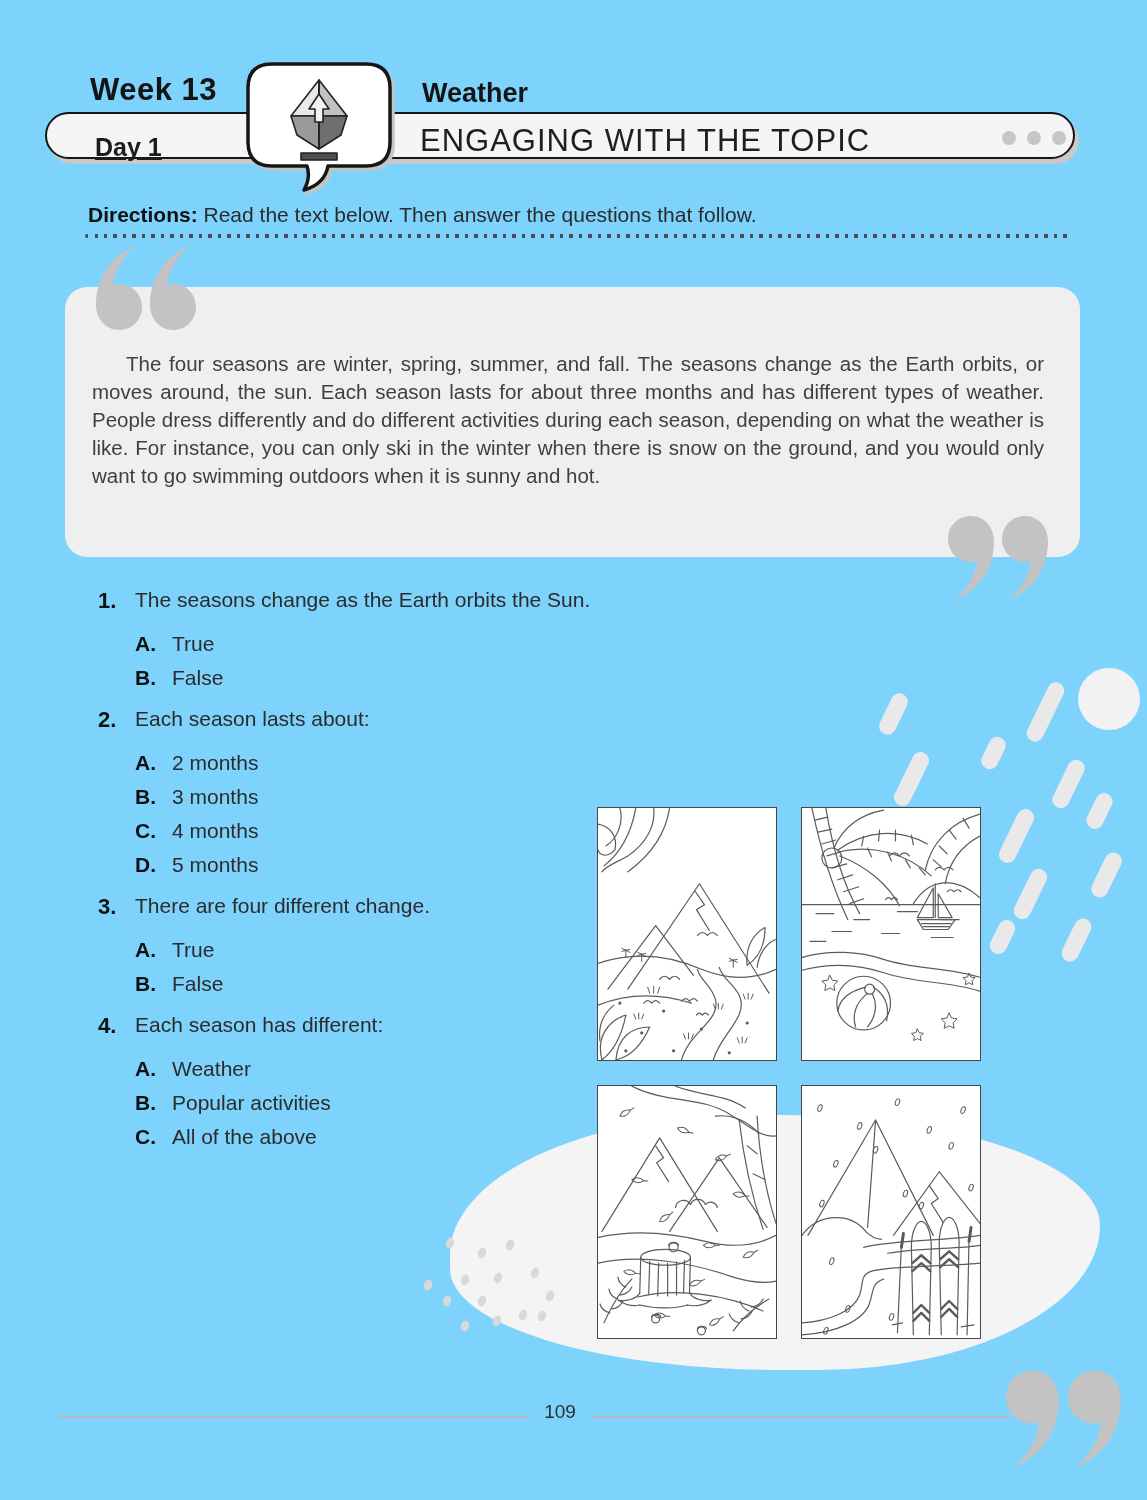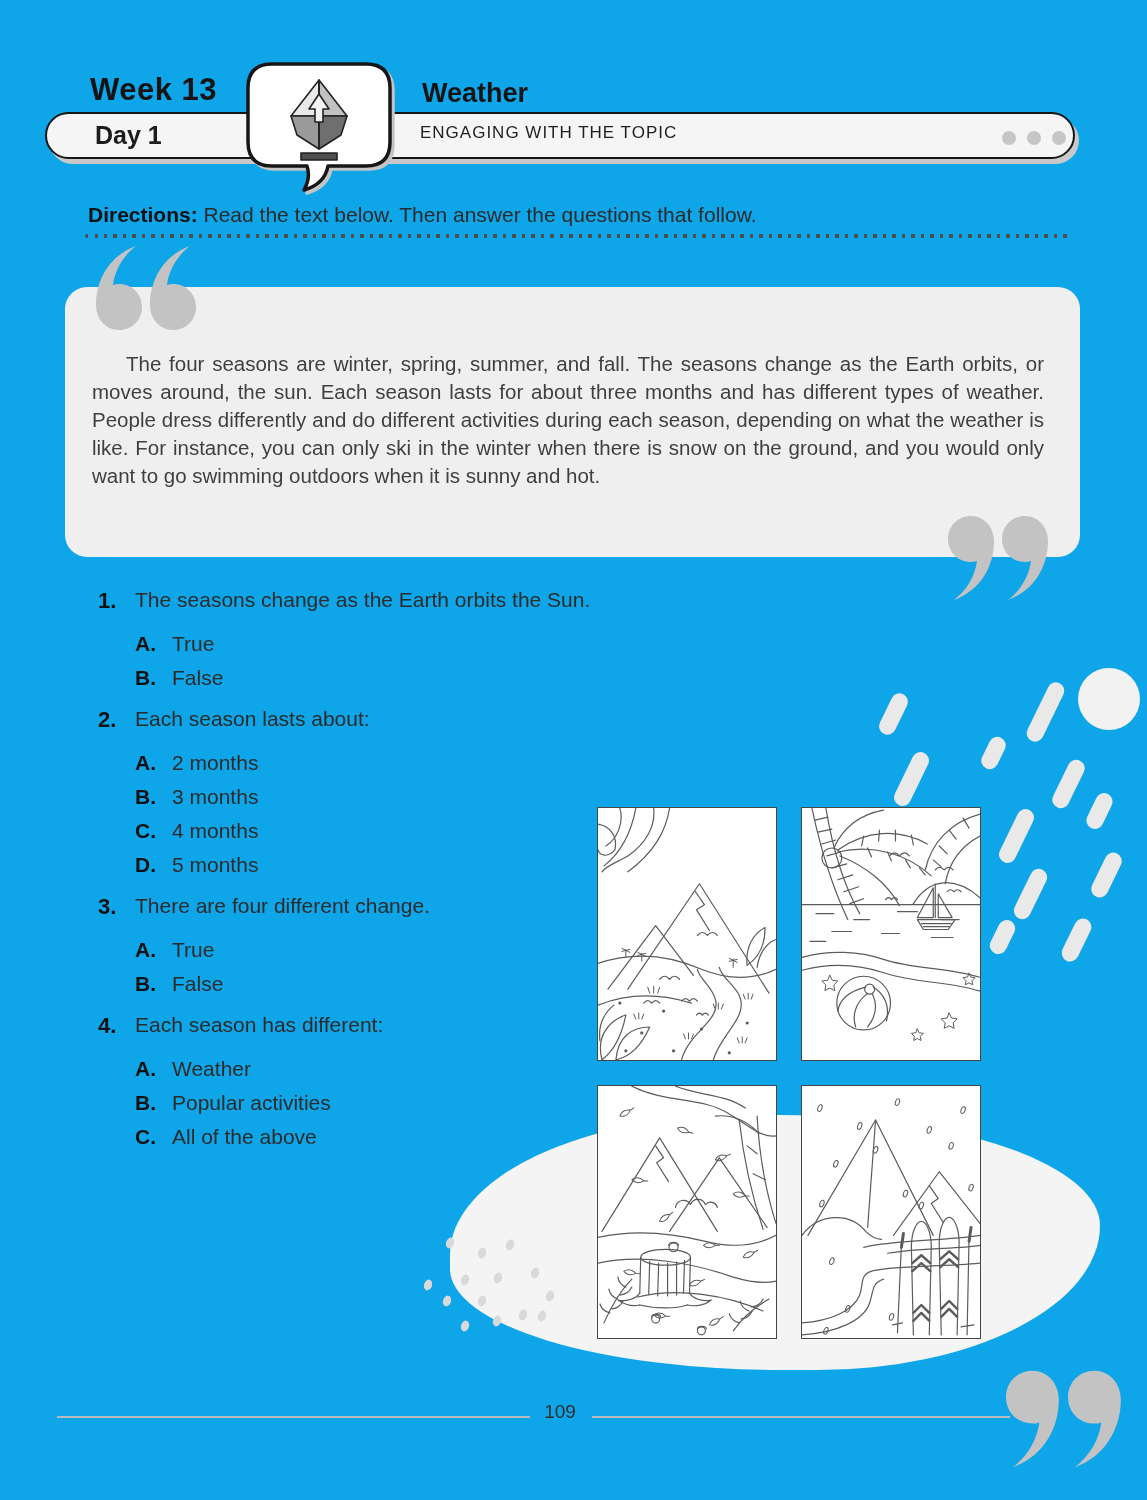--- a/index.html
+++ b/index.html
@@ -1,31 +1,31 @@
 <!DOCTYPE html>
 <html><head>
 <meta charset="utf-8">
 <style>
   html,body{margin:0;padding:0;background:#ffffff;}
   .page{
     position:relative; width:1147px; height:1500px; overflow:hidden;
-    background:#0ea5e9; font-family:"Liberation Sans", sans-serif; color:#222;
+    background:#7dd3fc; font-family:"Liberation Sans", sans-serif; color:#222;
   }
   .abs{position:absolute;}
 
   
   .week-label{left:90px; top:72px; font-size:31px; font-weight:800; color:#141414; letter-spacing:.5px;}
   .topic-label{left:422px; top:78px; font-size:27px; font-weight:800; color:#141414;}
   .header-pill{
     left:45px; top:112px; width:1030px; height:47px; box-sizing:border-box;
     background:#f5f5f5; border:2.5px solid #161616; border-radius:26px;
     box-shadow:4px 5px 0 #c9c9c9; z-index:1;
   }
-  .day-label{left:95px; top:121px; font-size:25px; font-weight:600; color:#1c1c1c; z-index:2;}
-  .subtitle-label{left:420px; top:123px; font-size:17px; font-weight:500; letter-spacing:1px; color:#1f1f1f; z-index:2;}
+  .day-label{left:95px; top:133px; font-size:25px; font-weight:600; color:#1c1c1c; z-index:2;text-decoration:underline;}
+  .subtitle-label{left:420px; top:123px; font-size:31px; font-weight:500; letter-spacing:1px; color:#1f1f1f; z-index:2;}
   .dots{left:1002px; top:131px; display:flex; gap:11px; z-index:2;}
   .dots i{width:14px;height:14px;border-radius:50%;background:#c6c6c6;display:block;}
   .bubble-svg{left:238px; top:58px; z-index:3; filter:drop-shadow(3px 3px 0 #c4c4c4);}
 
   
   .directions{left:88px; top:203px; font-size:21px; color:#2b2b2b; z-index:2;}
   .directions b{font-weight:800; color:#111;}
   .dotted-rule{
     left:85px; top:234px; width:985px; height:4px;
     background:repeating-linear-gradient(to right,#4d4d4d 0 3.2px, transparent 3.2px 9.5px);

